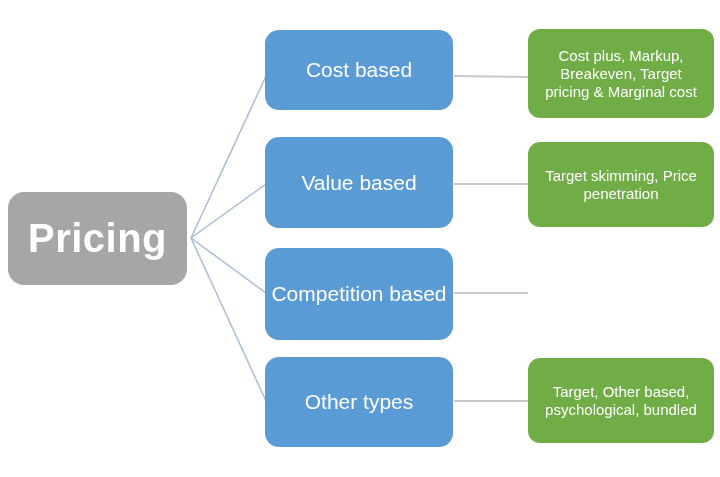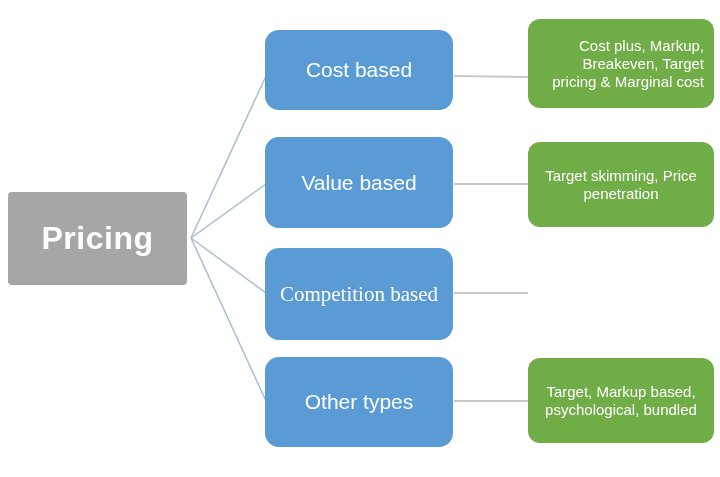--- a/index.html
+++ b/index.html
@@ -27,22 +27,22 @@
     align-items: center;
     justify-content: center;
     text-align: center;
     color: #ffffff;
     box-sizing: border-box;
   }
   .root-node {
     left: 8px; top: 192px;
     width: 179px; height: 93px;
     background: #a6a6a6;
-    border-radius: 4px;
-    font-size: 32px;
+    border-radius: 16px;
+    font-size: 40px;
     font-weight: bold;
     letter-spacing: 0.5px;
   }
   .category-node {
     left: 265px;
     width: 188px;
     background: #5b9bd5;
     border-radius: 14px;
     font-size: 21px;
     padding: 4px 6px;
@@ -51,23 +51,23 @@
     left: 528px;
     width: 186px;
     background: #70ad47;
     border-radius: 12px;
     font-size: 15px;
     line-height: 18px;
     padding: 6px 10px;
   }
   .cat-r1 { top: 30px;  height: 80px; }
   .cat-r2 { top: 137px; height: 91px; }
-  .cat-r3 { top: 248px; height: 92px; font-family: Liberation Serif, serif; }
+  .cat-r3 { top: 248px; height: 92px; }
   .cat-r4 { top: 357px; height: 90px; }
-  .det-r1 { top: 19px;  height: 89px; text-align: right; }
+  .det-r1 { top: 29px;  height: 89px; }
   .det-r2 { top: 142px; height: 85px; }
   .det-r3 { top: 248px; height: 89px; }
   .det-r4 { top: 358px; height: 85px; }
 </style>
 </head>
 <body>
 
 <div class="canvas">
 
   <svg class="lines-layer" viewBox="0 0 720 477" xmlns="http://www.w3.org/2000/svg">
@@ -100,16 +100,16 @@
     <span>Other types</span>
   </div>
 
   <div class="node detail-node det-r1">
     <span>Cost plus, Markup, Breakeven, Target pricing &amp; Marginal cost</span>
   </div>
   <div class="node detail-node det-r2">
     <span>Target skimming, Price penetration</span>
   </div>
   <div class="node detail-node det-r4">
-    <span>Target, Markup based, psychological, bundled</span>
+    <span>Target, Other based, psychological, bundled</span>
   </div>
 
 </div>
 
 </body></html>

